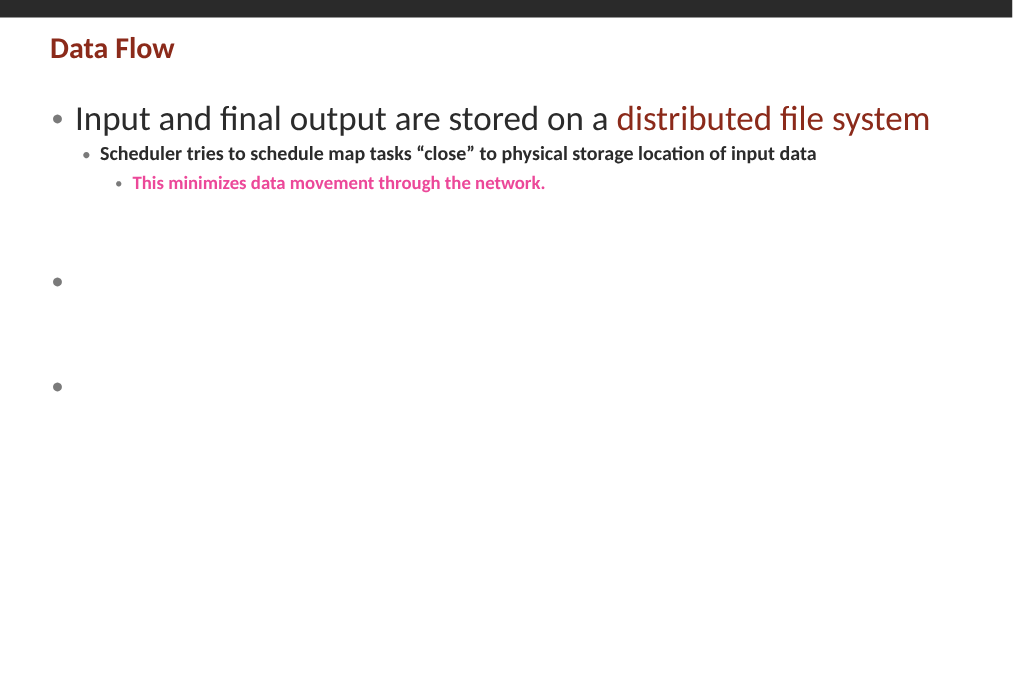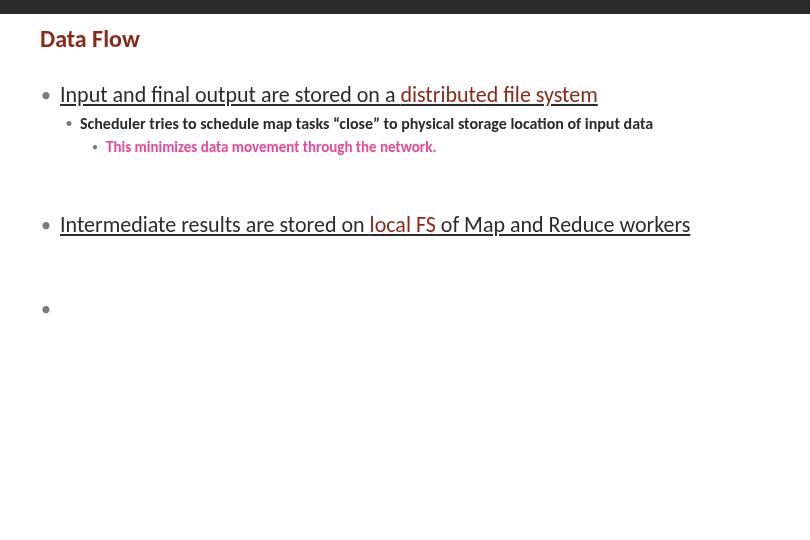--- a/index.html
+++ b/index.html
@@ -36,24 +36,23 @@
     }
     .bullet-l1 .marker {
       color: #7a7a7a;
       font-size: 20px;
       line-height: 28px;
       margin-right: 8px;
       width: 12px;
       text-align: center;
     }
     .bullet-l1 .text {
-      font-size: 22px;
+      font-size: 28px;
       color: #2b2b2b;
       line-height: 28px;
-      text-decoration: underline;
     }
     .bullet-l2 {
       display: flex;
       align-items: flex-start;
       margin-left: 24px;
       margin-bottom: 2px;
     }
     .bullet-l2 .marker {
       color: #7a7a7a;
       font-size: 14px;
@@ -118,23 +117,20 @@
 
   <div class="bullet-l3">
     <span class="marker">•</span>
     <span class="text">This minimizes data movement through the network.</span>
   </div>
 
   <div class="gap"></div>
 
   <div class="bullet-l1">
     <span class="marker">•</span>
-    <span class="text">
-      <span>Intermediate results are stored on </span><span class="accent">local FS</span><span> of Map and Reduce workers</span>
-    </span>
   </div>
 
   <div class="gap"></div>
 
   <div class="bullet-l1">
     <span class="marker">•</span>
   </div>
 
 </div>
 

